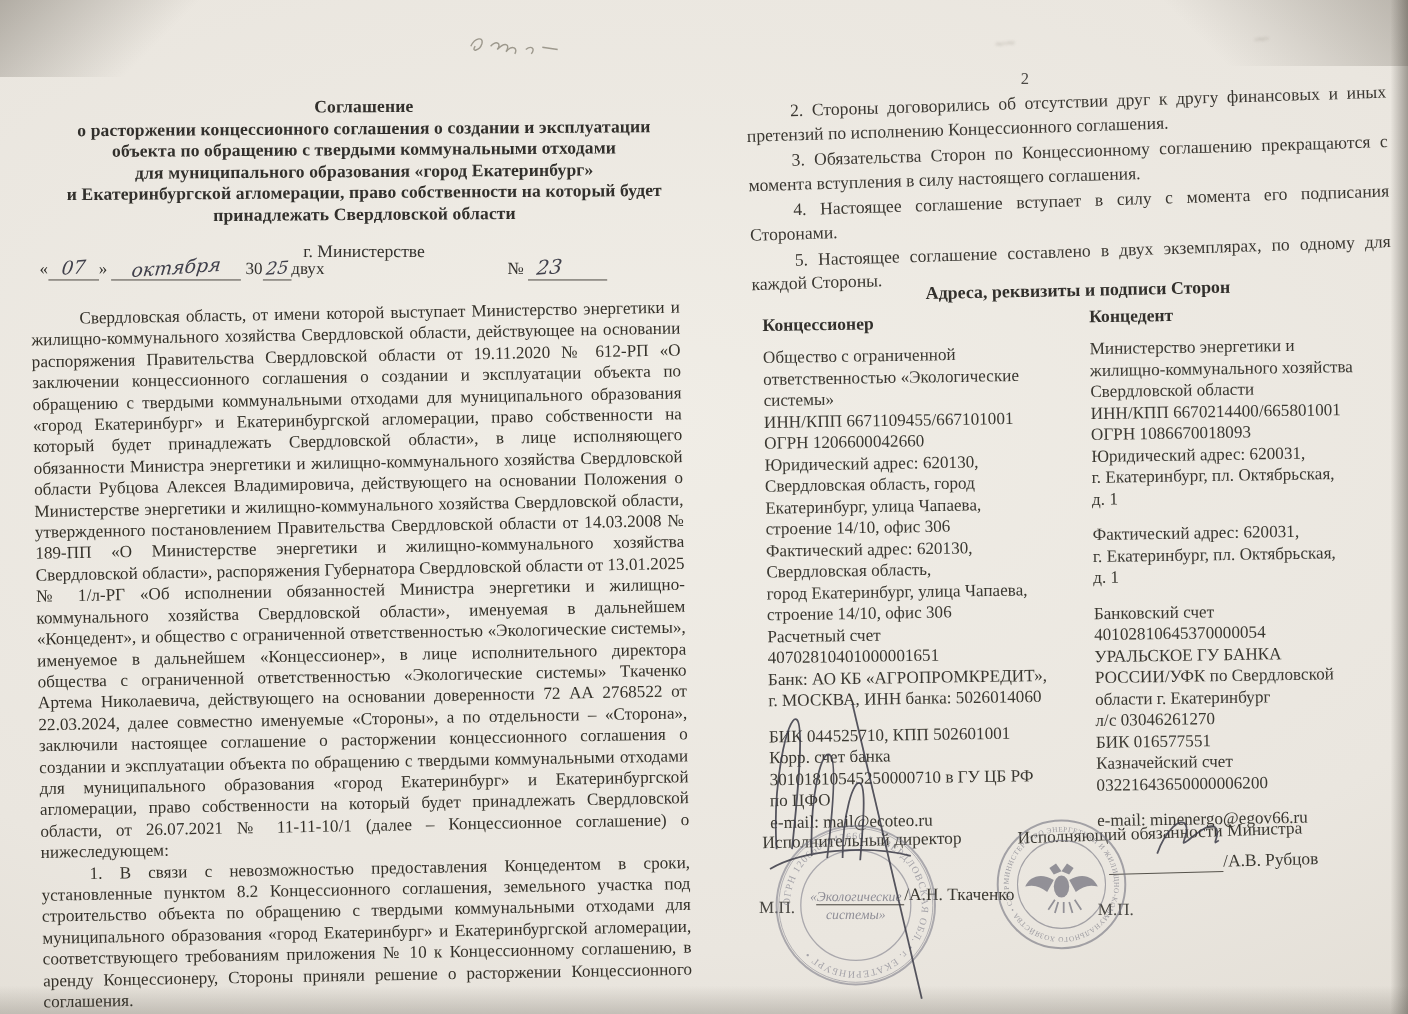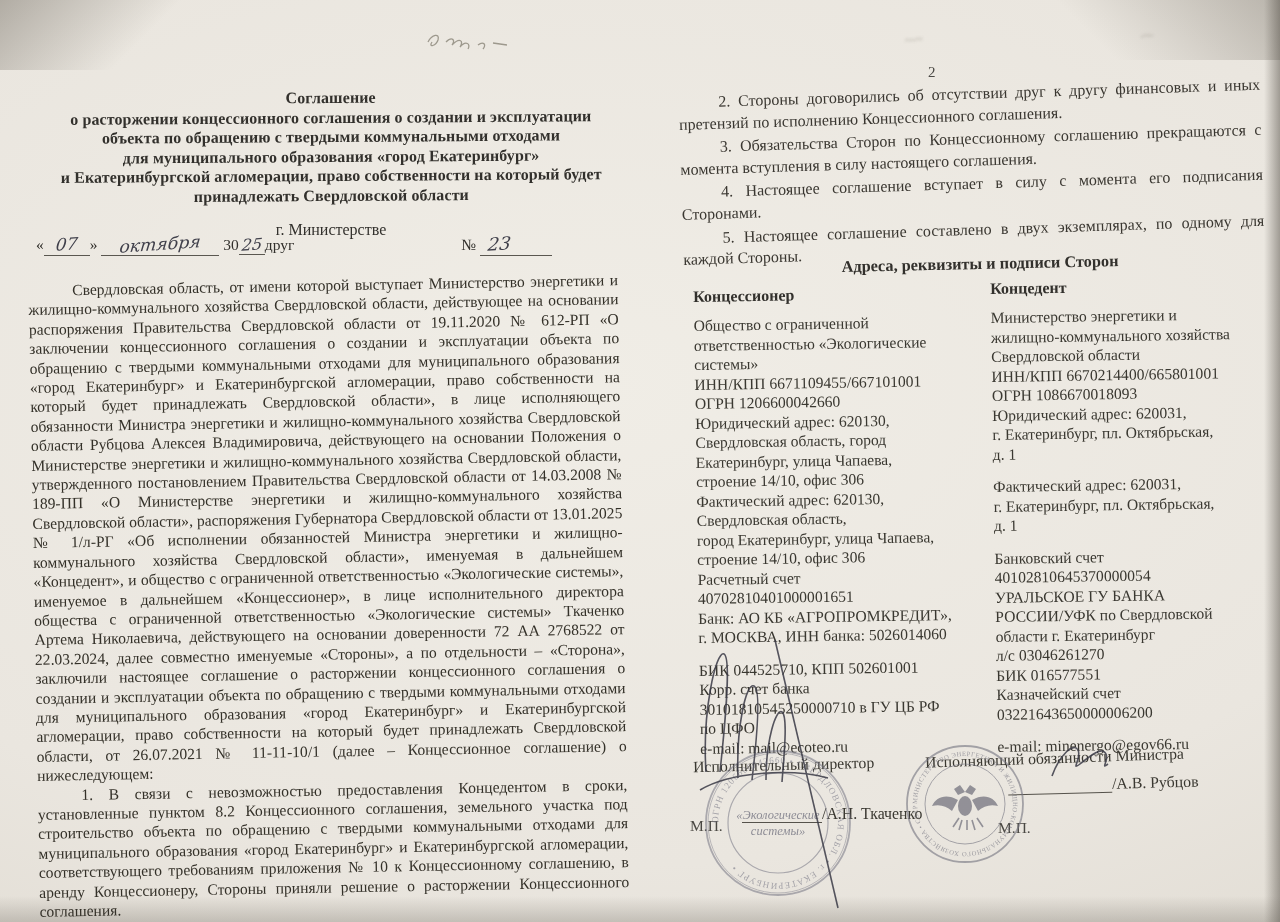--- a/index.html
+++ b/index.html
@@ -85,21 +85,21 @@
     <div class="title-line">и Екатеринбургской агломерации, право собственности на который будет</div>
     <div class="title-line">принадлежать Свердловской области</div>
   </div>
 
 <div class="abs p1-city">г. Министерстве</div>
 
 <div class="abs p1-dateline">
   <span>
     <span>«</span><span class="uw day"><span class="hand hand-slant">07</span></span><span>»</span>
     <span class="uw month"><span class="hand hand-slant">октября</span></span>
-    <span>30</span><span class="uw yr"><span class="hand hand-slant">25</span></span><span>друг</span>
+    <span>30</span><span class="uw yr"><span class="hand hand-slant">25</span></span><span>двух</span>
   </span>
   <span class="numwrap">
     <span>№</span>
     <span class="uw numv"><span class="hand hand-slant">23</span></span>
   </span>
 </div>
 
 <div class="abs p1-body">
   <p>Свердловская область, от имени которой выступает Министерство энергетики и жилищно-коммунального хозяйства Свердловской области, действующее на основании распоряжения Правительства Свердловской области от 19.11.2020 № 612-РП «О заключении концессионного соглашения о создании и эксплуатации объекта по обращению с твердыми коммунальными отходами для муниципального образования «город Екатеринбург» и Екатеринбургской агломерации, право собственности на который будет принадлежать Свердловской области», в лице исполняющего обязанности Министра энергетики и жилищно-коммунального хозяйства Свердловской области Рубцова Алексея Владимировича, действующего на основании Положения о Министерстве энергетики и жилищно-коммунального хозяйства Свердловской области, утвержденного постановлением Правительства Свердловской области от 14.03.2008 № 189-ПП «О Министерстве энергетики и жилищно-коммунального хозяйства Свердловской области», распоряжения Губернатора Свердловской области от 13.01.2025 № 1/л-РГ «Об исполнении обязанностей Министра энергетики и жилищно-коммунального хозяйства Свердловской области», именуемая в дальнейшем «Концедент», и общество с ограниченной ответственностью «Экологические системы», именуемое в дальнейшем «Концессионер», в лице исполнительного директора общества с ограниченной ответственностью «Экологические системы» Ткаченко Артема Николаевича, действующего на основании доверенности 72 АА 2768522 от 22.03.2024, далее совместно именуемые «Стороны», а по отдельности – «Сторона», заключили настоящее соглашение о расторжении концессионного соглашения о создании и эксплуатации объекта по обращению с твердыми коммунальными отходами для муниципального образования «город Екатеринбург» и Екатеринбургской агломерации, право собственности на который будет принадлежать Свердловской области, от 26.07.2021 № 11-11-10/1 (далее – Концессионное соглашение) о нижеследующем:</p>
   <p>1. В связи с невозможностью предоставления Концедентом в сроки, установленные пунктом 8.2 Концессионного соглашения, земельного участка под строительство объекта по обращению с твердыми коммунальными отходами для муниципального образования «город Екатеринбург» и Екатеринбургской агломерации, соответствующего требованиям приложения № 10 к Концессионному соглашению, в аренду Концессионеру, Стороны приняли решение о расторжении Концессионного соглашения.</p>

